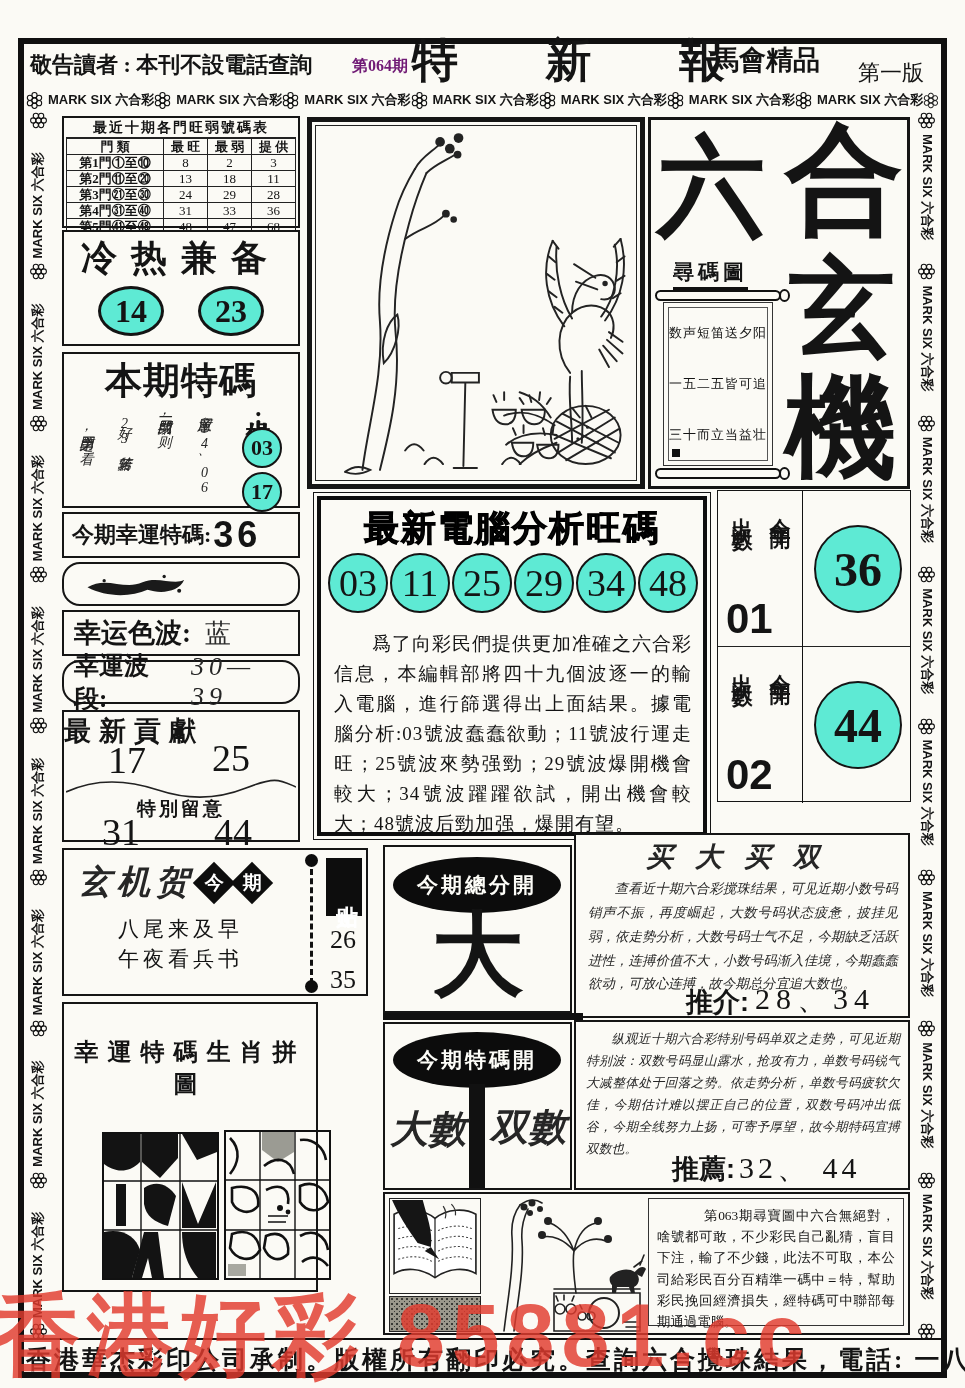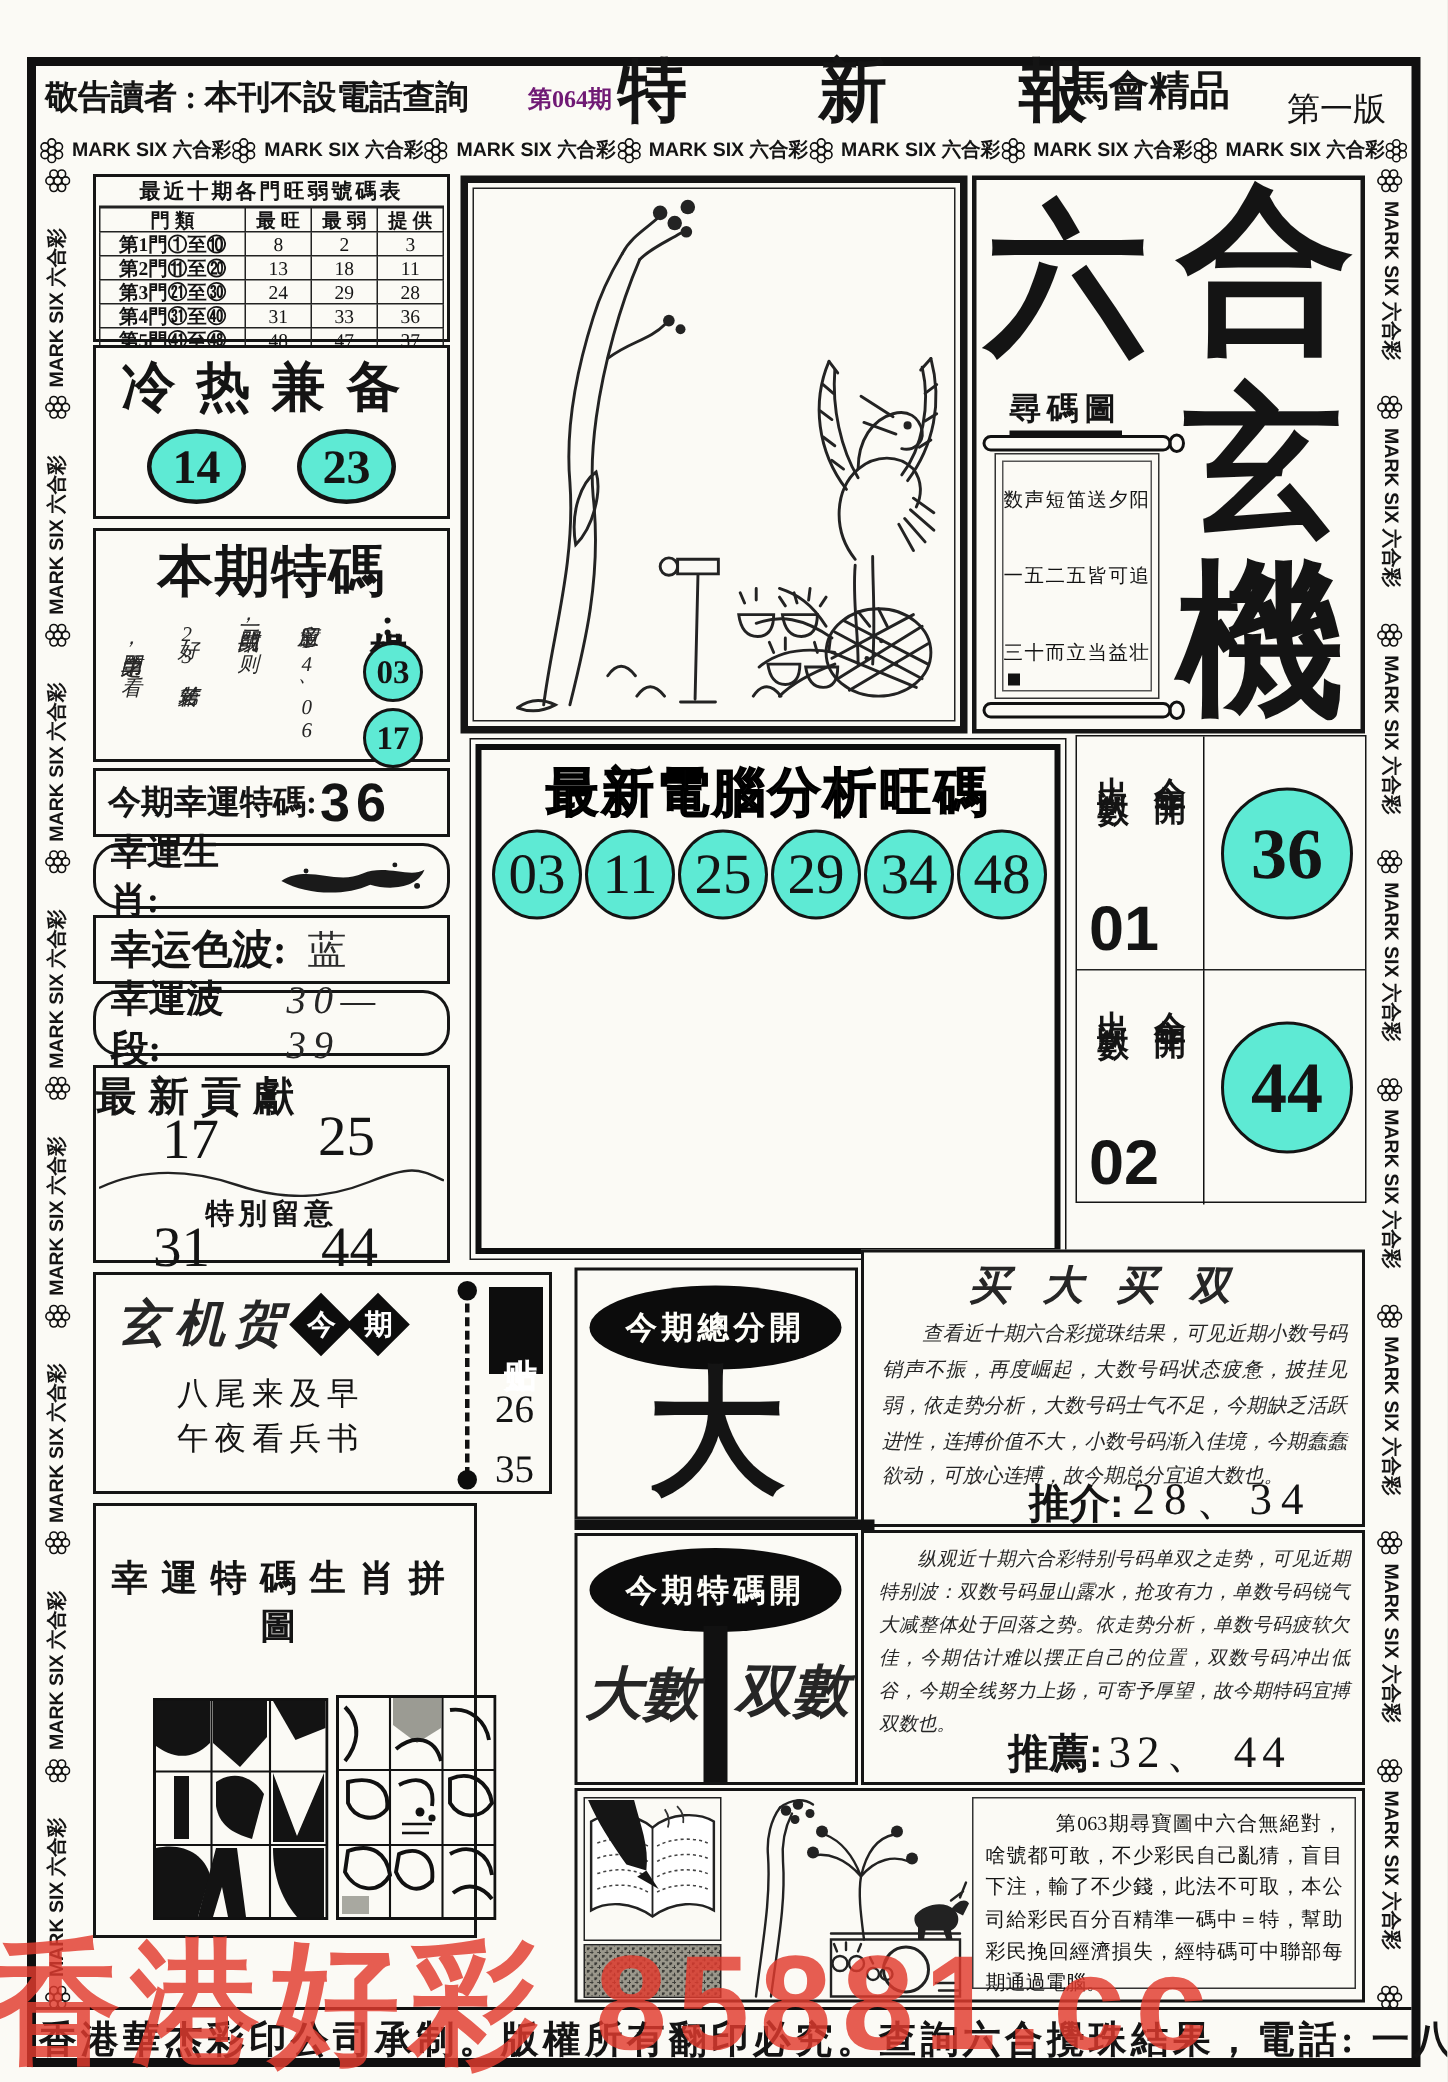--- a/index.html
+++ b/index.html
@@ -396,21 +396,21 @@
       <tr>
         <td style="font-weight:bold;">第4門㉛至㊵</td>
         <td>31</td>
         <td>33</td>
         <td>36</td>
           </tr>
       <tr>
         <td style="font-weight:bold;">第5門㊶至㊽</td>
         <td>48</td>
         <td>47</td>
-        <td>37</td>
+        <td>68</td>
           </tr>
     </tbody>
       </table>
   </div>
 
   <div class="box" style="left:62px;top:230px;width:238px;height:116px;">
     <div style="text-align:center;font-size:36px;font-weight:900;letter-spacing:14px;margin-top:2px;">冷热兼备</div>
     <div class="circ abs" style="left:34px;top:54px;width:66px;height:50px;font-size:32px;border-width:3px;">14</div>
     <div class="circ abs" style="left:134px;top:54px;width:66px;height:50px;font-size:32px;border-width:3px;">23</div>
   </div>
@@ -424,21 +424,20 @@
     <div class="v abs" style="left:178px;top:48px;font-size:25px;font-weight:bold;height:78px;">提供:</div>
     <div class="circ abs" style="left:178px;top:74px;width:40px;height:40px;font-size:22px;">03</div>
     <div class="circ abs" style="left:178px;top:118px;width:40px;height:40px;font-size:22px;">17</div>
   </div>
 
   <div class="box" style="left:62px;top:512px;width:238px;height:46px;display:flex;align-items:center;padding:0 8px;">
     <span style="font-size:22px;font-weight:bold;">今期幸運特碼:</span>
     <span class="sans" style="font-size:36px;font-weight:900;letter-spacing:4px;margin-left:2px;">36</span>
   </div>
   <div class="box" style="left:62px;top:562px;width:238px;height:44px;border-radius:18px;display:flex;align-items:center;padding:0 10px;">
-    <span style="font-size:24px;font-weight:bold;">幸運生肖:</span>
     <svg width="110" height="30" viewBox="0 0 130 36" style="margin-left:6px;">
       <path d="M8 22 C30 8 52 26 74 16 C92 8 112 20 124 13 C118 28 96 30 80 25 C60 34 30 34 8 22 Z" fill="#1a1a1a"></path>
       <circle cx="28" cy="14" r="2" fill="#1a1a1a"></circle>
         <circle cx="100" cy="9" r="2" fill="#1a1a1a"></circle>
       <circle cx="118" cy="26" r="2.4" fill="#1a1a1a"></circle>
     </svg>
   </div>
   <div class="box" style="left:62px;top:610px;width:238px;height:46px;display:flex;align-items:center;padding:0 10px;">
     <span style="font-size:27px;font-weight:900;">幸运色波:</span>
     <span style="font-size:26px;margin-left:14px;color:#2c2c2c;">蓝</span>
@@ -602,20 +601,22 @@
     <div class="sans abs" style="left:0;top:12px;width:100%;text-align:center;font-size:35px;font-weight:900;
          letter-spacing:2px;-webkit-text-stroke:1px #000;">最新電腦分析旺碼</div>
     <div class="abs" style="left:14px;top:60px;width:370px;display:flex;justify-content:space-between;">
       <div class="circ" style="width:60px;height:60px;font-size:38px;font-weight:normal;">03</div>
       <div class="circ" style="width:60px;height:60px;font-size:38px;font-weight:normal;">11</div>
       <div class="circ" style="width:60px;height:60px;font-size:38px;font-weight:normal;">25</div>
       <div class="circ" style="width:60px;height:60px;font-size:38px;font-weight:normal;">29</div>
       <div class="circ" style="width:60px;height:60px;font-size:38px;font-weight:normal;">34</div>
       <div class="circ" style="width:60px;height:60px;font-size:38px;font-weight:normal;">48</div>
     </div>
+    <div class="abs" style="left:20px;top:136px;width:358px;font-size:19px;line-height:1.58;
+         text-align:justify;text-indent:2em;letter-spacing:1px;">爲了向彩民們提供更加准確之六合彩信息，本編輯部將四十九個波逐一的輸入電腦，進行篩選得出上面結果。據電腦分析:03號波蠢蠢欲動；11號波行運走旺；25號波來勢强勁；29號波爆開機會較大；34號波躍躍欲試，開出機會較大；48號波后勁加强，爆開有望。</div>
   </div>
 
   <div class="box" style="left:717px;top:490px;width:194px;height:312px;border-width:1px;">
     <div class="abs" style="left:0;top:0;width:100%;height:156px;border-bottom:1px solid #222;box-sizing:border-box;">
       <div class="v abs" style="left:10px;top:10px;font-size:21px;font-weight:bold;height:96px;letter-spacing:6px;">出次數</div>
       <div class="v abs" style="left:48px;top:10px;font-size:21px;font-weight:bold;height:96px;letter-spacing:6px;">今年開</div>
       <div class="sans abs" style="left:8px;top:104px;font-size:42px;font-weight:700;">01</div>
       <div class="rule" style="left:84px;top:0;width:1px;height:156px;"></div>
       <div class="circ abs" style="left:96px;top:34px;width:88px;height:88px;font-size:48px;">36</div>
     </div>

